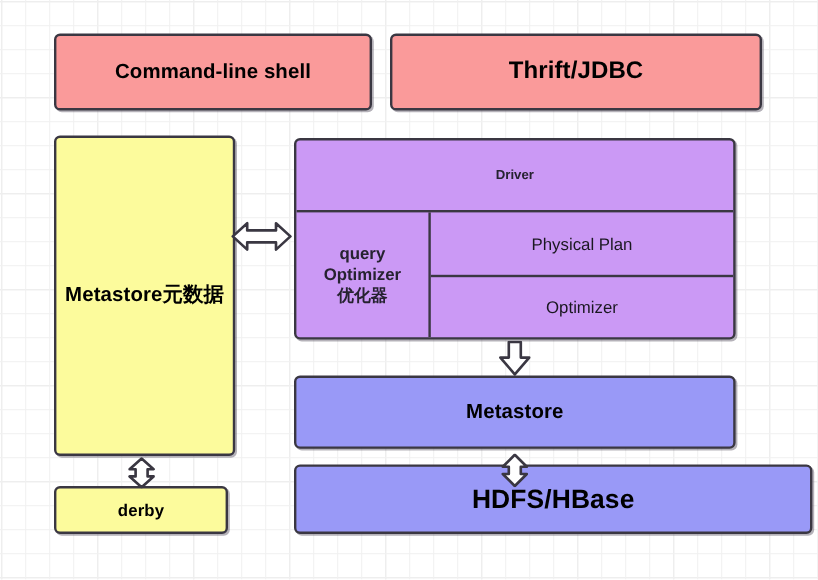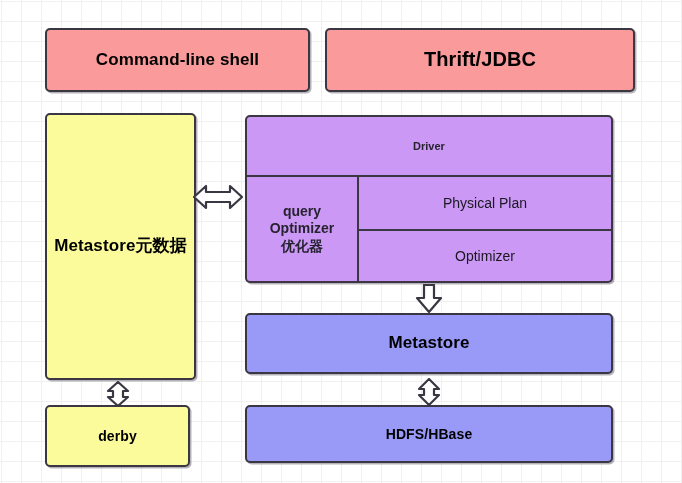--- a/index.html
+++ b/index.html
@@ -114,21 +114,21 @@
 
   <div class="box pink" style="left:325px; top:28px; width:310px; height:64px; font-size:20px;">
     <span>Thrift/JDBC</span>
   </div>
 
   <div class="box yellow" style="left:45px; top:113px; width:151px; height:267px; font-size:17px; ">
     <span>Metastore</span>
     <span>元数据</span>
   </div>
 
-  <div class="box yellow" style="left:45px; top:405px; width:145px; height:62px; font-size:14px; flex-direction:column;">
+  <div class="box yellow" style="left:45px; top:405px; width:145px; height:40px; font-size:14px; flex-direction:column;">
     <span>derby</span>
   </div>
 
   <div class="panel" style="left:245px; top:115px; width:368px; height:168px;">
     <div class="panel-header">
       <span>Driver</span>
     </div>
     <div class="panel-body">
 
 
@@ -149,21 +149,21 @@
         </div>
       </div>
 
     </div>
   </div>
 
   <div class="box blue" style="left:245px; top:313px; width:368px; height:61px; font-size:17px;">
     <span>Metastore</span>
   </div>
 
-  <div class="box blue" style="left:245px; top:405px; width:368px; height:58px; font-size:14px;">
+  <div class="box blue" style="left:245px; top:387px; width:432px; height:58px; font-size:22px;">
     <span>HDFS/HBase</span>
   </div>
 
   <div class="arrow" style="left:192px; top:182px; width:52px; height:30px;">
     <svg width="52" height="30" viewBox="0 0 52 30">
       <polygon points="2,15 14,4 14,10 38,10 38,4 50,15 38,26 38,20 14,20 14,26" fill="#ffffff" stroke="#3a3742" stroke-width="2.2" stroke-linejoin="round"></polygon>
     </svg>
   </div>
 
   <div class="arrow" style="left:103px; top:381px; width:30px; height:26px;">

